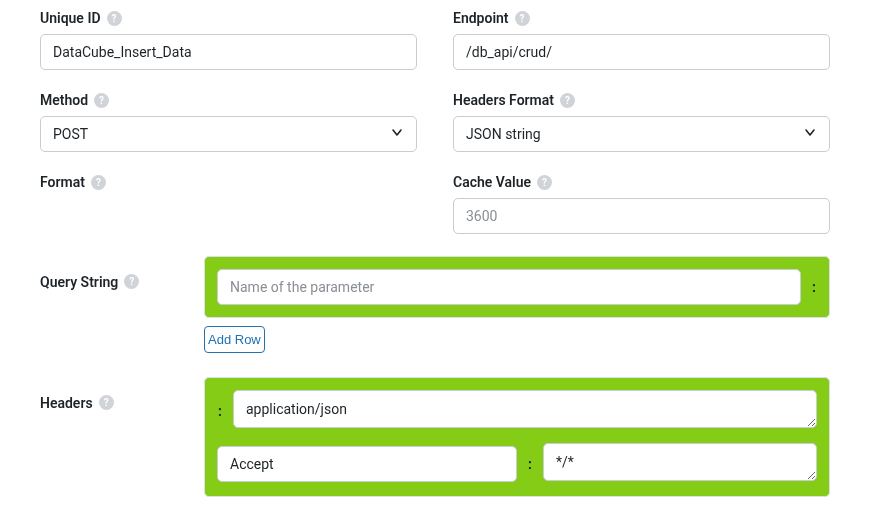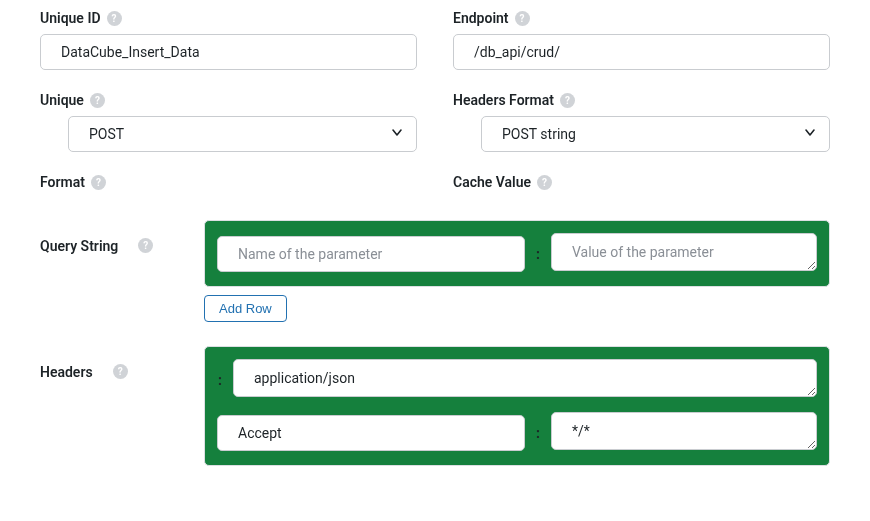--- a/index.html
+++ b/index.html
@@ -41,30 +41,30 @@
       border-radius: 50%;
       background: #d0d3d7;
       color: #fff;
       font-size: 10px;
       font-weight: 700;
       cursor: default;
       user-select: none;
     }
     input[type="text"], .select-box, textarea {
       width: 100%;
-      padding: 9px 20px;
+      padding: 9px 12px;
       border: 1px solid #c9ccd0;
       border-radius: 5px;
       font-size: 14px;
       color: #1d2327;
       background: #fff;
       font-family: inherit;
     }
     input::placeholder, textarea::placeholder { color: #8a8f96; }
-    .select-wrap { position: relative; margin-left: 28px; }
+    .select-wrap { position: relative; }
     .select-box {
       appearance: none;
       -webkit-appearance: none;
       padding-right: 34px;
       cursor: pointer;
     }
     .chev {
       position: absolute;
       right: 12px;
       top: 50%;
@@ -73,26 +73,26 @@
     }
     .kv-section {
       display: flex;
       gap: 24px;
       margin-top: 12px;
     }
     .kv-label {
       flex: 0 0 140px;
       display: flex;
       align-items: flex-start;
-      gap: 20px;
+      gap: 6px;
       padding-top: 18px;
     }
     .kv-body { flex: 1; }
     .kv-group {
-      background: #15803d;
+      background: #84cc16;
       border: 1px solid #dcdfe3;
       border-radius: 5px;
       padding: 12px;
       display: flex;
       flex-direction: column;
       gap: 12px;
     }
     .kv-row {
       display: flex;
       align-items: center;
@@ -109,21 +109,21 @@
     .kv-value-wrap { flex: 1; position: relative; }
     textarea.kv-value {
       resize: both;
       height: 38px;
       min-height: 38px;
       line-height: 18px;
     }
     .add-row-btn {
       display: inline-block;
       margin-top: 8px;
-      padding: 5px 14px;
+      padding: 5px 3px;
       border: 1px solid #2271b1;
       border-radius: 4px;
       color: #2271b1;
       background: #fff;
       font-size: 13px;
       cursor: pointer;
     }
   </style>
 </head>
 <body>
@@ -141,39 +141,39 @@
       <span class="label-text">Endpoint</span>
       <span class="help-icon">?</span>
     </div>
     <input type="text" value="/db_api/crud/" style="">
   </div>
 </div>
 
 <div class="row">
   <div class="col">
     <div class="label-row">
-      <span class="label-text">Unique</span>
+      <span class="label-text">Method</span>
       <span class="help-icon">?</span>
     </div>
     <div class="select-wrap">
       <div class="select-box">POST</div>
       <span class="chev">
         <svg width="16" height="16" viewBox="0 0 20 20">
             <path d="M5 7l5 6 5-6" fill="none" stroke="#1d2327" stroke-width="2" stroke-linecap="round" stroke-linejoin="round"></path>
           </svg>
       </span>
     </div>
   </div>
   <div class="col">
     <div class="label-row">
       <span class="label-text">Headers Format</span>
       <span class="help-icon">?</span>
     </div>
     <div class="select-wrap">
-      <div class="select-box">POST string</div>
+      <div class="select-box">JSON string</div>
       <span class="chev">
         <svg width="16" height="16" viewBox="0 0 20 20">
             <path d="M5 7l5 6 5-6" fill="none" stroke="#1d2327" stroke-width="2" stroke-linecap="round" stroke-linejoin="round"></path>
           </svg>
       </span>
     </div>
   </div>
 </div>
 
 <div class="row">
@@ -181,36 +181,34 @@
     <div class="label-row">
       <span class="label-text">Format</span>
       <span class="help-icon">?</span>
     </div>
   </div>
   <div class="col">
     <div class="label-row">
       <span class="label-text">Cache Value</span>
       <span class="help-icon">?</span>
     </div>
+    <input type="text" placeholder="3600" style="">
   </div>
 </div>
 
 <div class="kv-section">
   <div class="kv-label">
     <span class="label-text">Query String</span>
     <span class="help-icon">?</span>
   </div>
   <div class="kv-body">
     <div class="kv-group">
       <div class="kv-row">
         <input type="text" class="kv-name" placeholder="Name of the parameter" style="">
         <span class="kv-colon">:</span>
-        <div class="kv-value-wrap">
-          <textarea class="kv-value" placeholder="Value of the parameter" style=""></textarea>
-        </div>
       </div>
     </div>
     <button class="add-row-btn">Add Row</button>
   </div>
 </div>
 
 <div class="kv-section" style="margin-top:24px">
   <div class="kv-label">
     <span class="label-text">Headers</span>
     <span class="help-icon">?</span>

